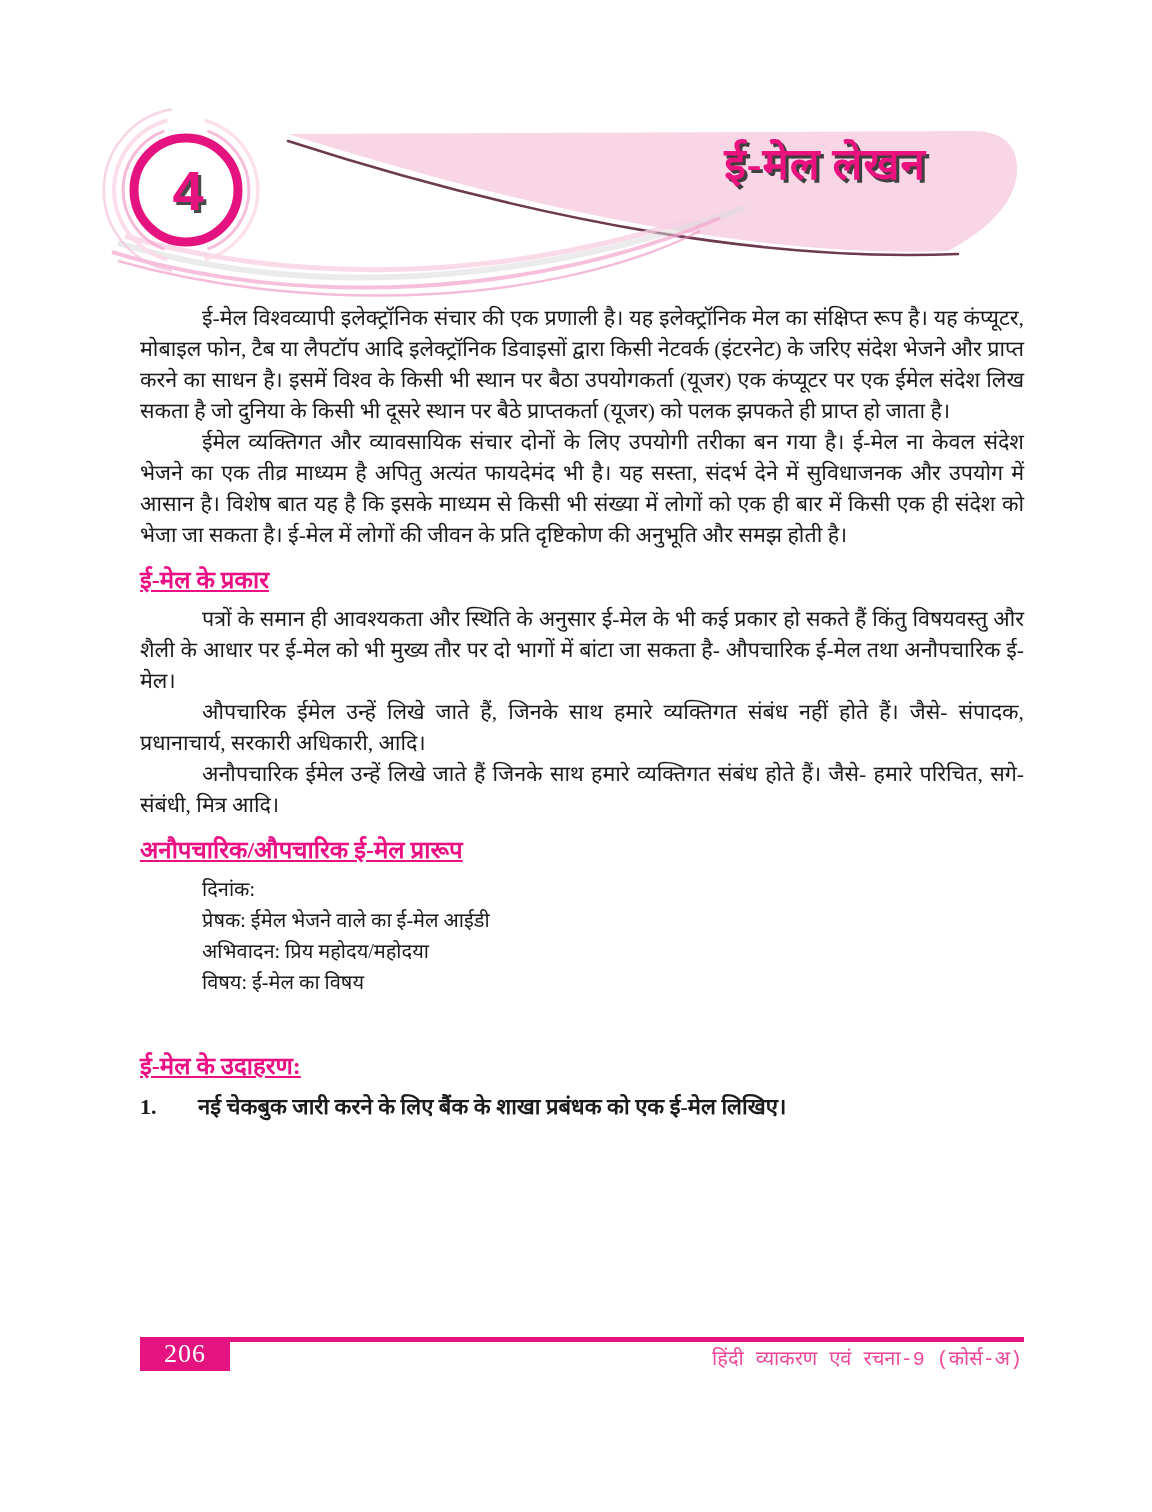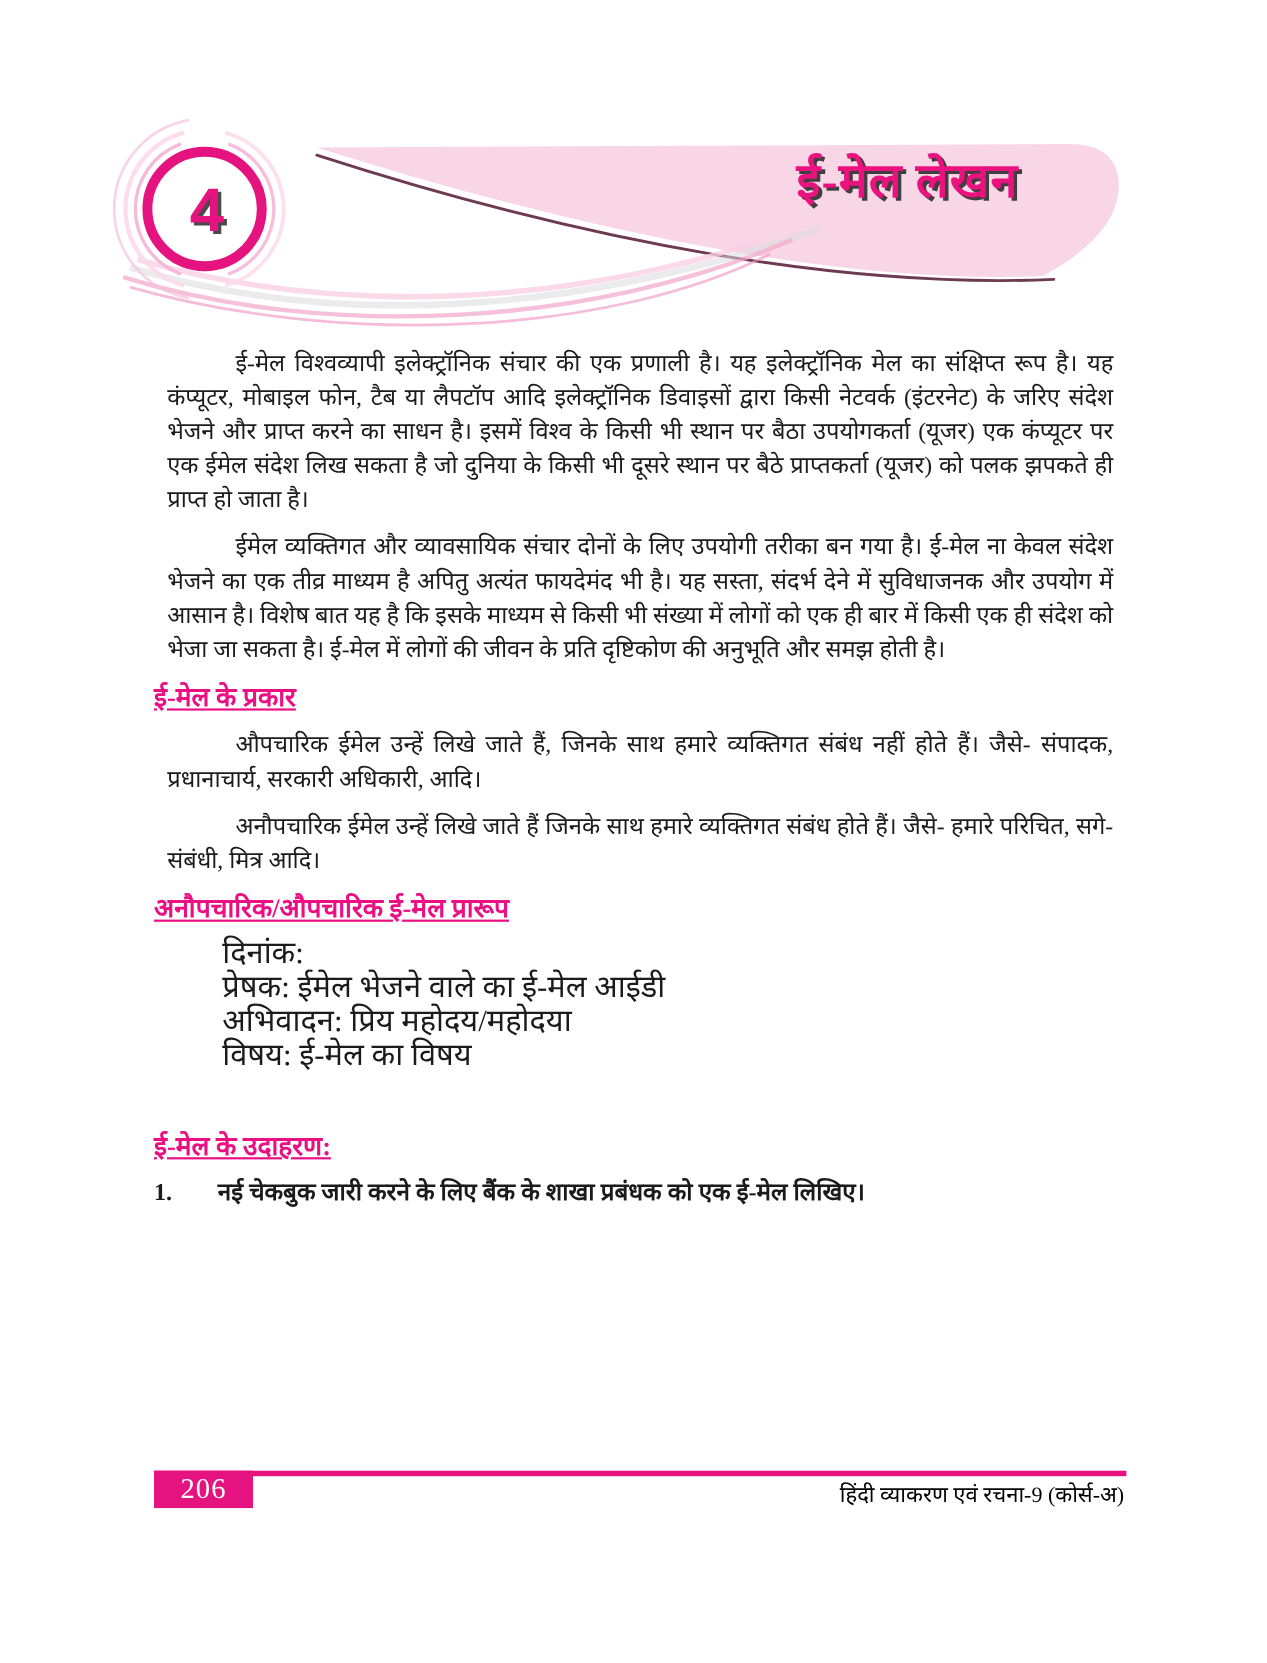--- a/index.html
+++ b/index.html
@@ -27,28 +27,28 @@
     text-shadow:3px 3px 0 #3f3f3f;
     letter-spacing:1px;
   }
 
   
   .content{
     position:absolute;left:140px;top:303px;width:884px;
   }
   .para{
     font-size:21.5px;line-height:31px;text-align:justify;
-    text-indent:62px;margin:12px;
+    text-indent:62px;margin:0;
   }
   .pink-heading{
     font-size:24px;font-weight:700;color:#eb0f84;
     margin:14px 0 9px 0;line-height:30px;text-decoration:underline;
   }
   .format-list{margin:0 0 0 62px;}
-  .format-line{font-size:28px;line-height:31px;}
+  .format-line{font-size:20px;line-height:31px;}
   .closing-block{margin:53px 0 0 62px;}
   .question-row{
     display:flex;align-items:flex-start;margin-top:4px;
     font-size:22px;line-height:33px;font-weight:700;
   }
   .question-number{width:58px;flex:0 0 58px;font-weight:600;}
   .question-text{flex:1;}
 
   
   .footer-rule{
@@ -56,21 +56,21 @@
     background:#e5137f;
   }
   .footer-pagebox{
     position:absolute;left:140px;top:1337px;width:90px;height:34px;
     background:#e5137f;color:#ffffff;
     display:flex;align-items:center;justify-content:center;
     font-size:26px;letter-spacing:1px;
   }
   .footer-booktitle{
     position:absolute;right:130px;top:1344px;width:500px;
-    text-align:right;font-size:20px;color:#000000;
+    text-align:right;font-size:20px;color:#ec4899;font-family:Liberation Mono, monospace;
   }
 </style>
 </head>
 <body>
 
 <div class="page">
 
   <div class="header">
     <svg width="1152" height="300" viewBox="0 0 1152 300">
 
@@ -95,20 +95,21 @@
     <div class="chapter-title">ई-मेल लेखन</div>
   </div>
 
   <div class="content">
 
     <p class="para">ई-मेल विश्वव्यापी इलेक्ट्रॉनिक संचार की एक प्रणाली है। यह इलेक्ट्रॉनिक मेल का संक्षिप्त रूप है। यह कंप्यूटर, मोबाइल फोन, टैब या लैपटॉप आदि इलेक्ट्रॉनिक डिवाइसों द्वारा किसी नेटवर्क (इंटरनेट) के जरिए संदेश भेजने और प्राप्त करने का साधन है। इसमें विश्व के किसी भी स्थान पर बैठा उपयोगकर्ता (यूजर) एक कंप्यूटर पर एक ईमेल संदेश लिख सकता है जो दुनिया के किसी भी दूसरे स्थान पर बैठे प्राप्तकर्ता (यूजर) को पलक झपकते ही प्राप्त हो जाता है।</p>
     <p class="para">ईमेल व्यक्तिगत और व्यावसायिक संचार दोनों के लिए उपयोगी तरीका बन गया है। ई-मेल ना केवल संदेश भेजने का एक तीव्र माध्यम है अपितु अत्यंत फायदेमंद भी है। यह सस्ता, संदर्भ देने में सुविधाजनक और उपयोग में आसान है। विशेष बात यह है कि इसके माध्यम से किसी भी संख्या में लोगों को एक ही बार में किसी एक ही संदेश को भेजा जा सकता है। ई-मेल में लोगों की जीवन के प्रति दृष्टिकोण की अनुभूति और समझ होती है।</p>
 
     <div class="pink-heading">ई-मेल के प्रकार</div>
 
+    <p class="para">पत्रों के समान ही आवश्यकता और स्थिति के अनुसार ई-मेल के भी कई प्रकार हो सकते हैं किंतु विषयवस्तु और शैली के आधार पर ई-मेल को भी मुख्य तौर पर दो भागों में बांटा जा सकता है- औपचारिक ई-मेल तथा अनौपचारिक ई-मेल।</p>
     <p class="para">औपचारिक ईमेल उन्हें लिखे जाते हैं, जिनके साथ हमारे व्यक्तिगत संबंध नहीं होते हैं। जैसे- संपादक, प्रधानाचार्य, सरकारी अधिकारी, आदि।</p>
     <p class="para">अनौपचारिक ईमेल उन्हें लिखे जाते हैं जिनके साथ हमारे व्यक्तिगत संबंध होते हैं। जैसे- हमारे परिचित, सगे-संबंधी, मित्र आदि।</p>
 
     <div class="pink-heading">अनौपचारिक/औपचारिक ई-मेल प्रारूप</div>
 
     <div class="format-list">
       <div class="format-line">दिनांक:</div>
       <div class="format-line">प्रेषक: ईमेल भेजने वाले का ई-मेल आईडी</div>
       <div class="format-line">अभिवादन: प्रिय महोदय/महोदया</div>
       <div class="format-line">विषय: ई-मेल का विषय</div>

